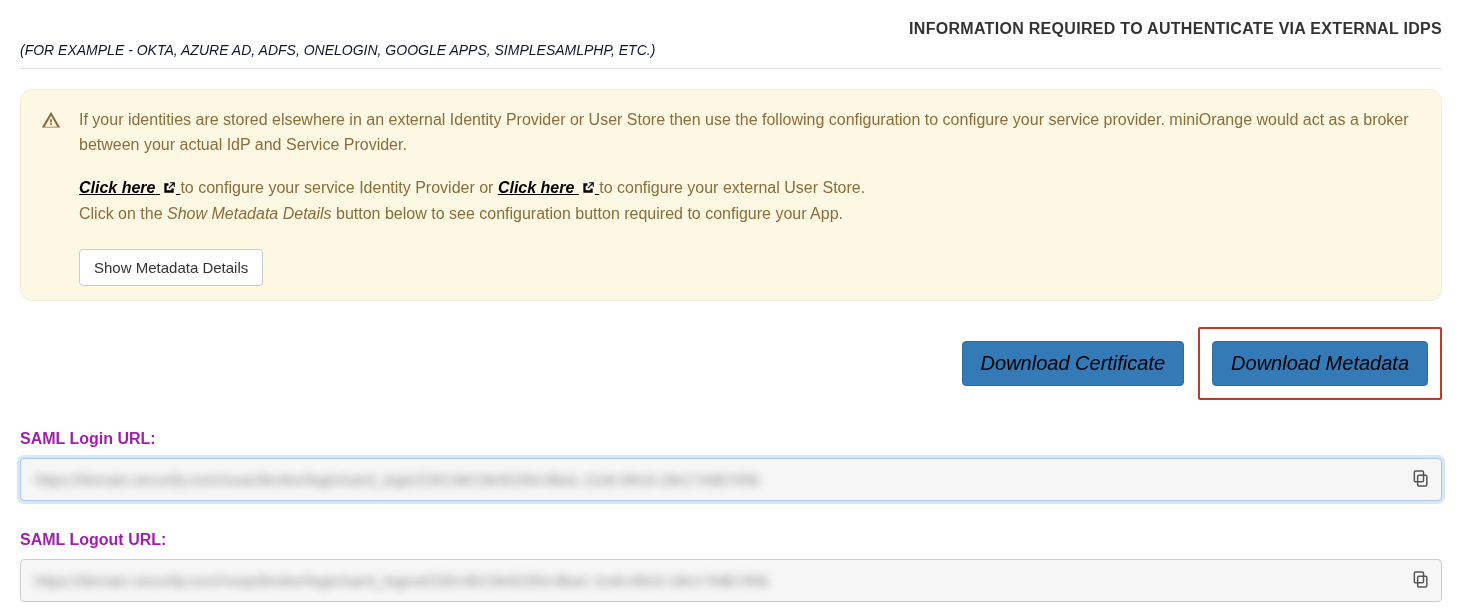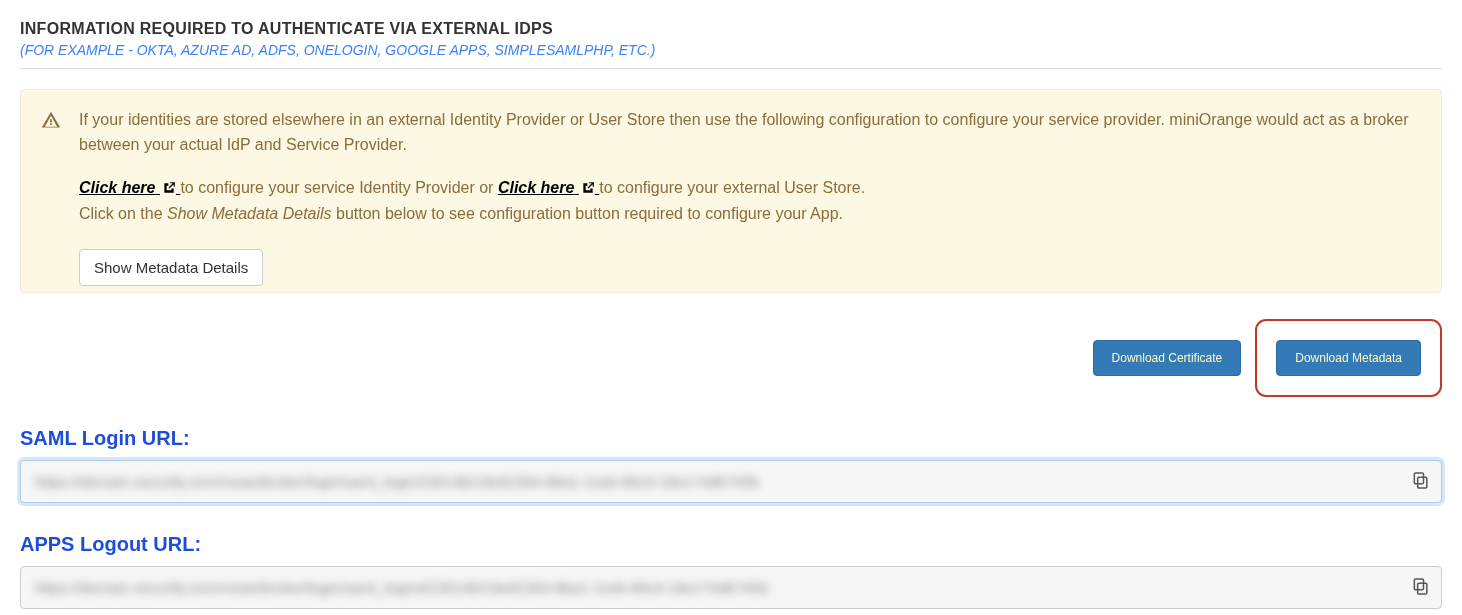--- a/index.html
+++ b/index.html
@@ -8,38 +8,39 @@
     padding: 20px;
     color: #333;
     font-size: 15px;
     background: #fff;
   }
   .page-title {
     font-weight: bold;
     font-size: 16px;
     letter-spacing: 0.3px;
     color: #333;
+    text-align: right;
   }
   .page-subtitle {
     font-style: italic;
-    color: #3b82f6;
+    color: #0f172a;
     font-size: 14px;
     margin-top: 4px;
     margin-bottom: 8px;
   }
   hr.sep {
     border: none;
     border-top: 1px solid #ddd;
     margin: 10px 0 20px 0;
   }
   .alert-box {
     background: #fcf8e3;
     border: 1px solid #f5ecd6;
-    border-radius: 4px;
-    padding: 18px 20px 6px 20px;
+    border-radius: 12px;
+    padding: 18px 20px 14px 20px;
     display: flex;
     gap: 18px;
     color: #8a6d3b;
   }
   .alert-icon {
     flex: 0 0 auto;
     font-size: 18px;
     color: #8a6d3b;
     padding-top: 2px;
   }
@@ -93,39 +94,40 @@
   }
   .actions-row {
     margin-top: 26px;
     display: flex;
     justify-content: flex-end;
     gap: 14px;
     align-items: center;
   }
   .btn-primary {
     background: #337ab7;
-    color: #fef9c3;
+    color: #000000;
     border: 1px solid #2e6da4;
     border-radius: 4px;
     padding: 10px 18px;
-    font-size: 12px;
-    cursor: pointer;
+    font-size: 20px;
+    cursor: pointer;
+    font-style: italic;
   }
   .highlight-red {
     border: 2px solid #c0392b;
-    padding: 19px;
-    border-radius: 11px;
+    padding: 12px;
+    border-radius: 2px;
   }
   .field-block {
     margin-top: 30px;
   }
   .field-label {
     font-weight: bold;
-    color: #1d4ed8;
-    font-size: 20px;
+    color: #a21caf;
+    font-size: 16px;
     margin-bottom: 10px;
   }
   .url-field {
     position: relative;
     border: 1px solid #a9cae8;
     background: #f6f6f6;
     border-radius: 4px;
     padding: 12px 46px 12px 14px;
     box-shadow: 0 0 0 3px rgba(100, 160, 220, 0.25);
   }
@@ -210,21 +212,21 @@
     <span class="field-copy">
       <svg viewBox="0 0 24 24" stroke-width="1.8">
           <rect x="8" y="8" width="11" height="13" rx="1.5"></rect>
           <rect x="4" y="3" width="11" height="13" rx="1.5"></rect>
         </svg>
     </span>
   </div>
 </div>
 
 <div class="field-block">
-  <div class="field-label">APPS Logout URL:</div>
+  <div class="field-label">SAML Logout URL:</div>
   <div class="url-field no-focus">
     <div class="url-text">https://domain.xecurify.com/moas/broker/login/saml_logout/23014b/19e92354-8ba1-11eb-89c9-18e174db745b</div>
     <span class="field-copy">
       <svg viewBox="0 0 24 24" stroke-width="1.8">
           <rect x="8" y="8" width="11" height="13" rx="1.5"></rect>
           <rect x="4" y="3" width="11" height="13" rx="1.5"></rect>
         </svg>
     </span>
   </div>
 </div>

